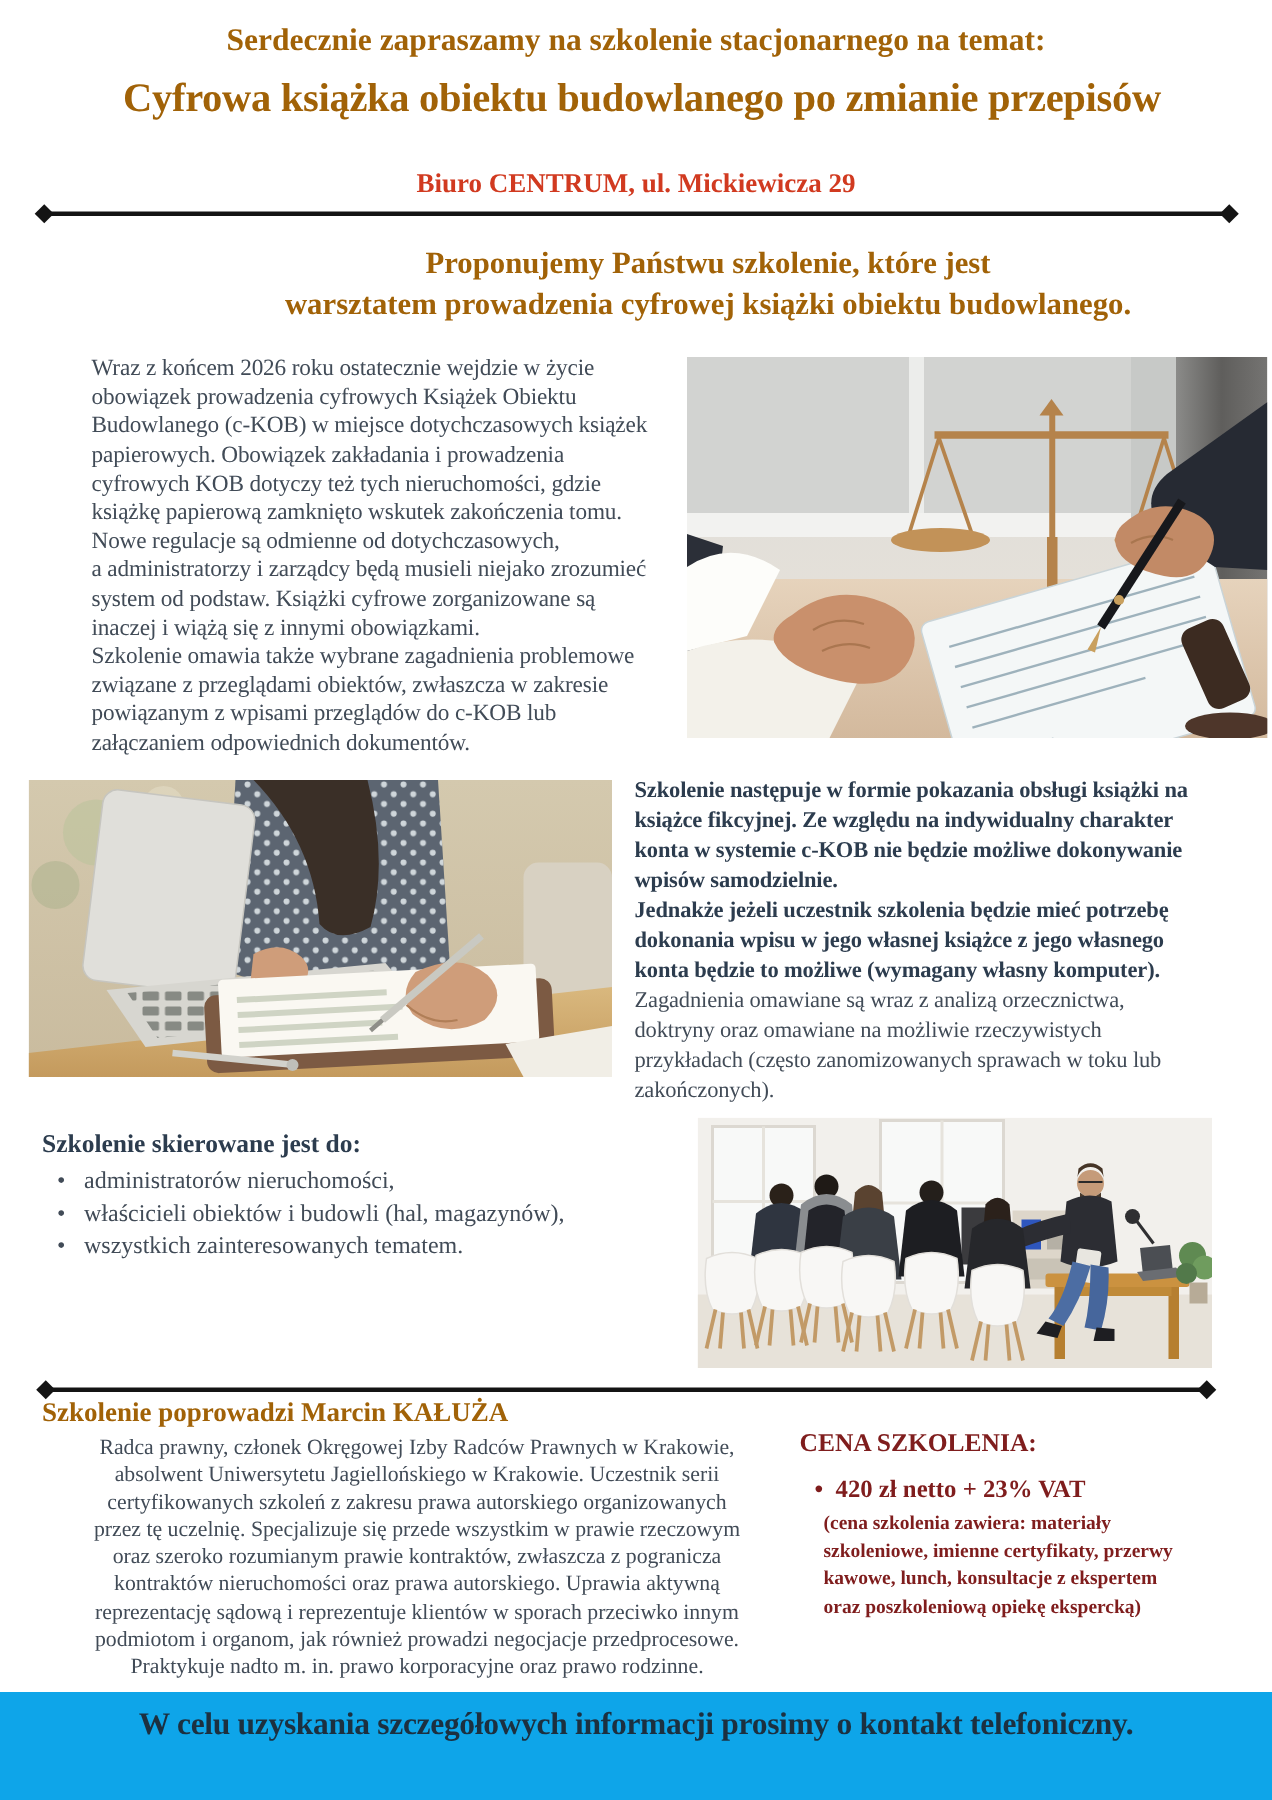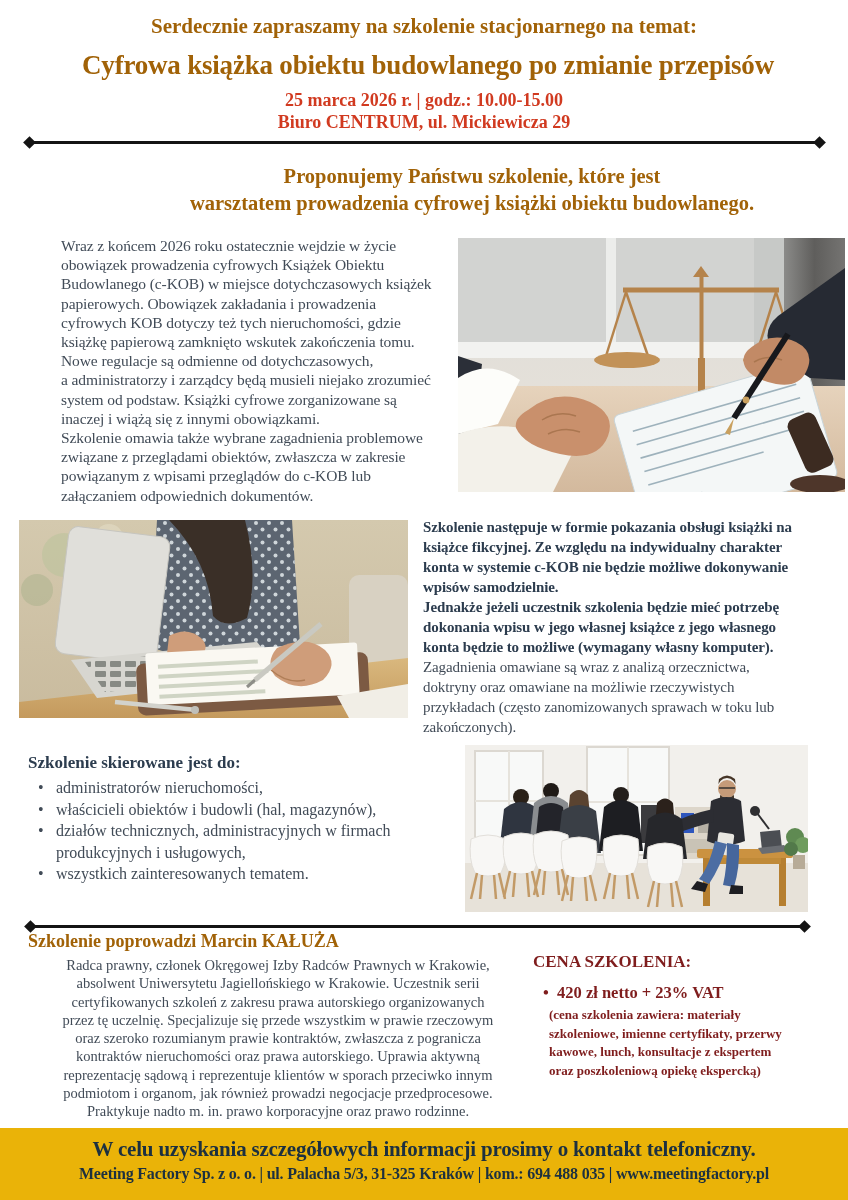--- a/index.html
+++ b/index.html
@@ -56,32 +56,31 @@
   #trainer-bio{left:28px;top:956px;width:500px;font-size:14.5px;line-height:18.3px;text-align:center;}
 
   
   #price{left:533px;top:952px;width:290px;color:#7f1d1d;}
   #price-heading{font-size:17px;font-weight:bold;margin:0 0 10px 0;}
   #price-item{position:relative;padding-left:24px;font-size:16.5px;font-weight:bold;line-height:22px;}
   #price-item::before{content:"•";position:absolute;left:10px;}
   #price-details{margin-top:2px;padding-left:16px;font-size:13px;font-weight:bold;line-height:18.5px;}
 
   
-  #footer{top:1128px;left:0;width:848px;height:72px;background:#eab308;color:#1c3040;}
+  #footer{top:1128px;left:0;width:848px;height:72px;background:#0ea5e9;color:#1c3040;}
   #footer-line1{margin-top:9px;font-size:21px;font-weight:bold;text-align:center;letter-spacing:-0.2px;}
   #footer-line2{margin-top:3px;font-size:16px;font-weight:bold;text-align:center;letter-spacing:-0.2px;}
 </style>
 </head>
 <body>
 
 <div class="page">
 
   <div class="abs center navy" id="hdr-intro">Serdecznie zapraszamy na szkolenie stacjonarnego na temat:</div>
   <h1 class="abs center navy" id="hdr-title" style="margin:4px;">Cyfrowa książka obiektu budowlanego po zmianie przepisów</h1>
-  <div class="abs center red" id="hdr-date">25 marca 2026 r. | godz.: 10.00-15.00</div>
   <div class="abs center red" id="hdr-venue">Biuro CENTRUM, ul. Mickiewicza 29</div>
 
   <div class="abs divider" id="divider-top">
     <span class="dia"></span>
     <span class="line"></span>
     <span class="dia"></span>
   </div>
 
   <div class="abs center navy pre" id="lead">Proponujemy Państwu szkolenie, które jest
 warsztatem prowadzenia cyfrowej książki obiektu budowlanego.</div>
@@ -233,22 +232,20 @@
 doktryny oraz omawiane na możliwie rzeczywistych
 przykładach (często zanomizowanych sprawach w toku lub
 zakończonych).</div>
   </div>
 
   <div class="abs" id="audience">
     <p id="audience-heading" class="navy">Szkolenie skierowane jest do:</p>
     <ul>
       <li>administratorów nieruchomości,</li>
       <li>właścicieli obiektów i budowli (hal, magazynów),</li>
-      <li>działów technicznych, administracyjnych w firmach
-produkcyjnych i usługowych,</li>
       <li>wszystkich zainteresowanych tematem.</li>
     </ul>
   </div>
 
   <div class="abs photo" id="photo-training">
     <svg viewBox="0 0 343 167" preserveAspectRatio="none" aria-hidden="true">
       <rect width="343" height="167" fill="#f2f0ec"></rect>
       <rect y="118" width="343" height="49" fill="#e7e2d9"></rect>
       <g fill="#f8f9f8" stroke="#dcd8d1" stroke-width="2">
         <rect x="10" y="6" width="68" height="102"></rect>
@@ -386,16 +383,15 @@
     <p id="price-heading">CENA SZKOLENIA:</p>
     <div id="price-item">420 zł netto + 23% VAT</div>
     <div id="price-details" class="pre">(cena szkolenia zawiera: materiały
 szkoleniowe, imienne certyfikaty, przerwy
 kawowe, lunch,  konsultacje z ekspertem
 oraz poszkoleniową opiekę ekspercką)</div>
   </div>
 
   <div class="abs" id="footer">
     <div id="footer-line1">W celu uzyskania szczegółowych informacji prosimy o kontakt telefoniczny.</div>
-    <div id="footer-line2">Meeting Factory Sp. z o. o. | ul. Palacha 5/3, 31-325 Kraków | kom.: 694 488 035 | www.meetingfactory.pl</div>
   </div>
 
 </div>
 
 </body></html>

